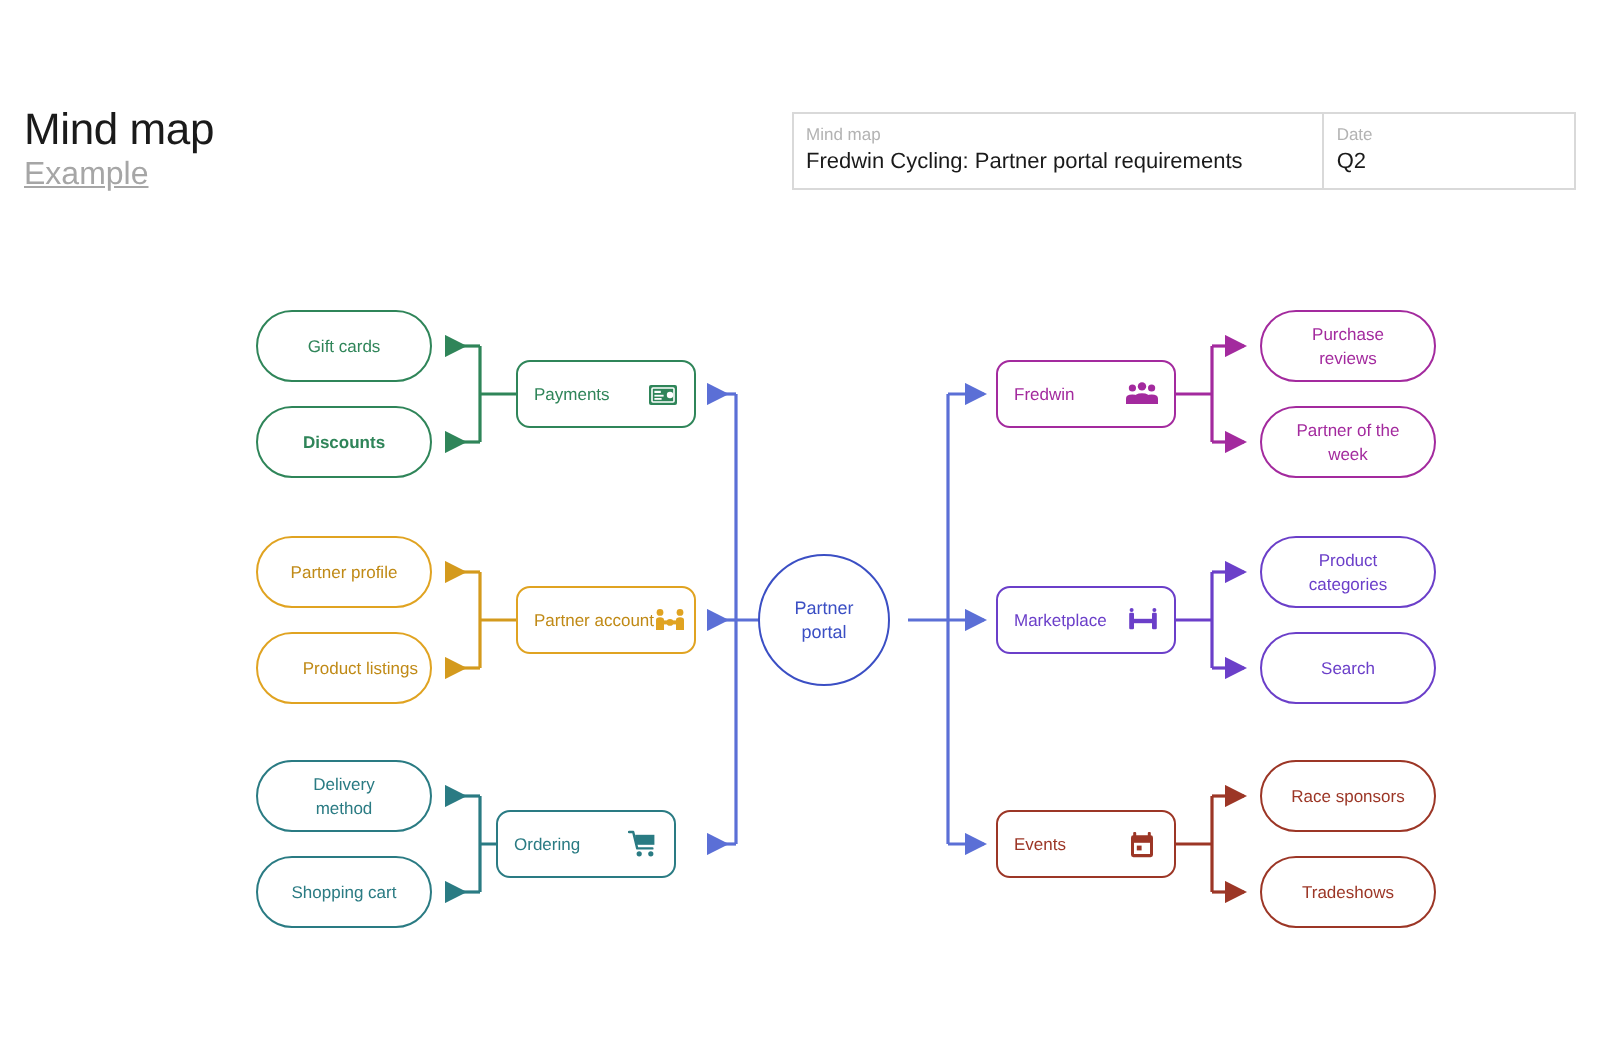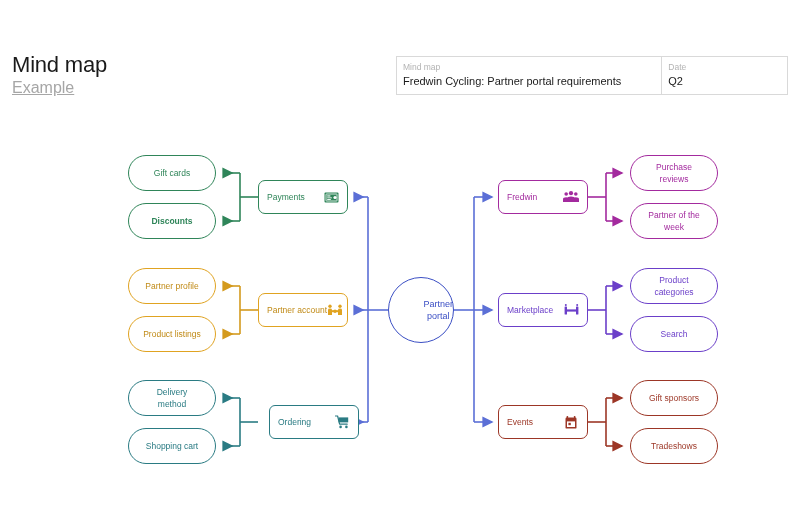--- a/index.html
+++ b/index.html
@@ -92,25 +92,25 @@
     align-items: center;
     background: #ffffff;
     border-style: solid;
     border-width: 1.3px;
   }
 
   
   #node-center {
     width: 66px;
     height: 66px;
-    left: 388px;
+    left: 379px;
     top: 277px;
     border-radius: 50%;
     border-color: #3b4fc4;
-    justify-content: flex-end;
+    justify-content: center;
     text-align: center;
   }
   #node-center .node-label {
     font-size: 9px;
     color: #3b4fc4;
     line-height: 12px;
   }
 
   
   .branch {
@@ -291,25 +291,25 @@
         <path d="M1 11 L1 6 Q1 4.6 3 4.6 Q5 4.6 5 6 L5 11 Z" fill="#e0a321"></path>
         <path d="M11 11 L11 6 Q11 4.6 13 4.6 Q15 4.6 15 6 L15 11 Z" fill="#e0a321"></path>
         <rect x="5" y="6.2" width="6" height="2" fill="#e0a321"></rect>
         <circle cx="8" cy="7.2" r="1.7" fill="#e0a321"></circle>
       </svg>
     </span>
   </div>
   <div class="node leaf c-amber" style="left:128px; top:268px;">
     <span class="node-label">Partner profile</span>
   </div>
-  <div class="node leaf c-amber" style="left:128px; top:316px;">
+  <div class="node leaf c-amber" style="left:128px; top:316px;justify-content:flex-end;">
     <span class="node-label">Product listings</span>
   </div>
 
-  <div class="node branch c-teal" style="left:269px; top:405px;border-radius:6px;">
+  <div class="node branch c-teal" style="left:248px; top:405px;">
     <span class="node-label">Ordering</span>
     <span class="node-icon">
       <svg width="15" height="14" viewBox="0 0 15 14">
         <path d="M0.5 1 L2.6 1 L4.6 9.2 L12.2 9.2" fill="none" stroke="#2a7b83" stroke-width="1.2" stroke-linecap="round" stroke-linejoin="round"></path>
         <rect x="3.6" y="2.4" width="9.6" height="5" fill="#2a7b83"></rect>
         <circle cx="5.6" cy="11.9" r="1.3" fill="#2a7b83"></circle>
         <circle cx="11.4" cy="11.9" r="1.3" fill="#2a7b83"></circle>
       </svg>
     </span>
   </div>
@@ -377,19 +377,19 @@
       <svg width="12" height="13" viewBox="0 0 12 13">
         <rect x="1.6" y="0" width="1.5" height="2.6" rx="0.5" fill="#9c3626"></rect>
         <rect x="8.9" y="0" width="1.5" height="2.6" rx="0.5" fill="#9c3626"></rect>
         <rect x="0.5" y="1.6" width="11" height="11" rx="1.2" fill="#9c3626"></rect>
         <rect x="2" y="5.4" width="8" height="5.6" fill="#ffffff"></rect>
         <rect x="3.4" y="6.8" width="2.4" height="2.4" fill="#9c3626"></rect>
       </svg>
     </span>
   </div>
   <div class="node leaf c-brick" style="left:630px; top:380px;">
-    <span class="node-label">Gift sponsors</span>
+    <span class="node-label">Race sponsors</span>
   </div>
   <div class="node leaf c-brick" style="left:630px; top:428px;">
     <span class="node-label">Tradeshows</span>
   </div>
 
 </div>
 
 </body></html>

